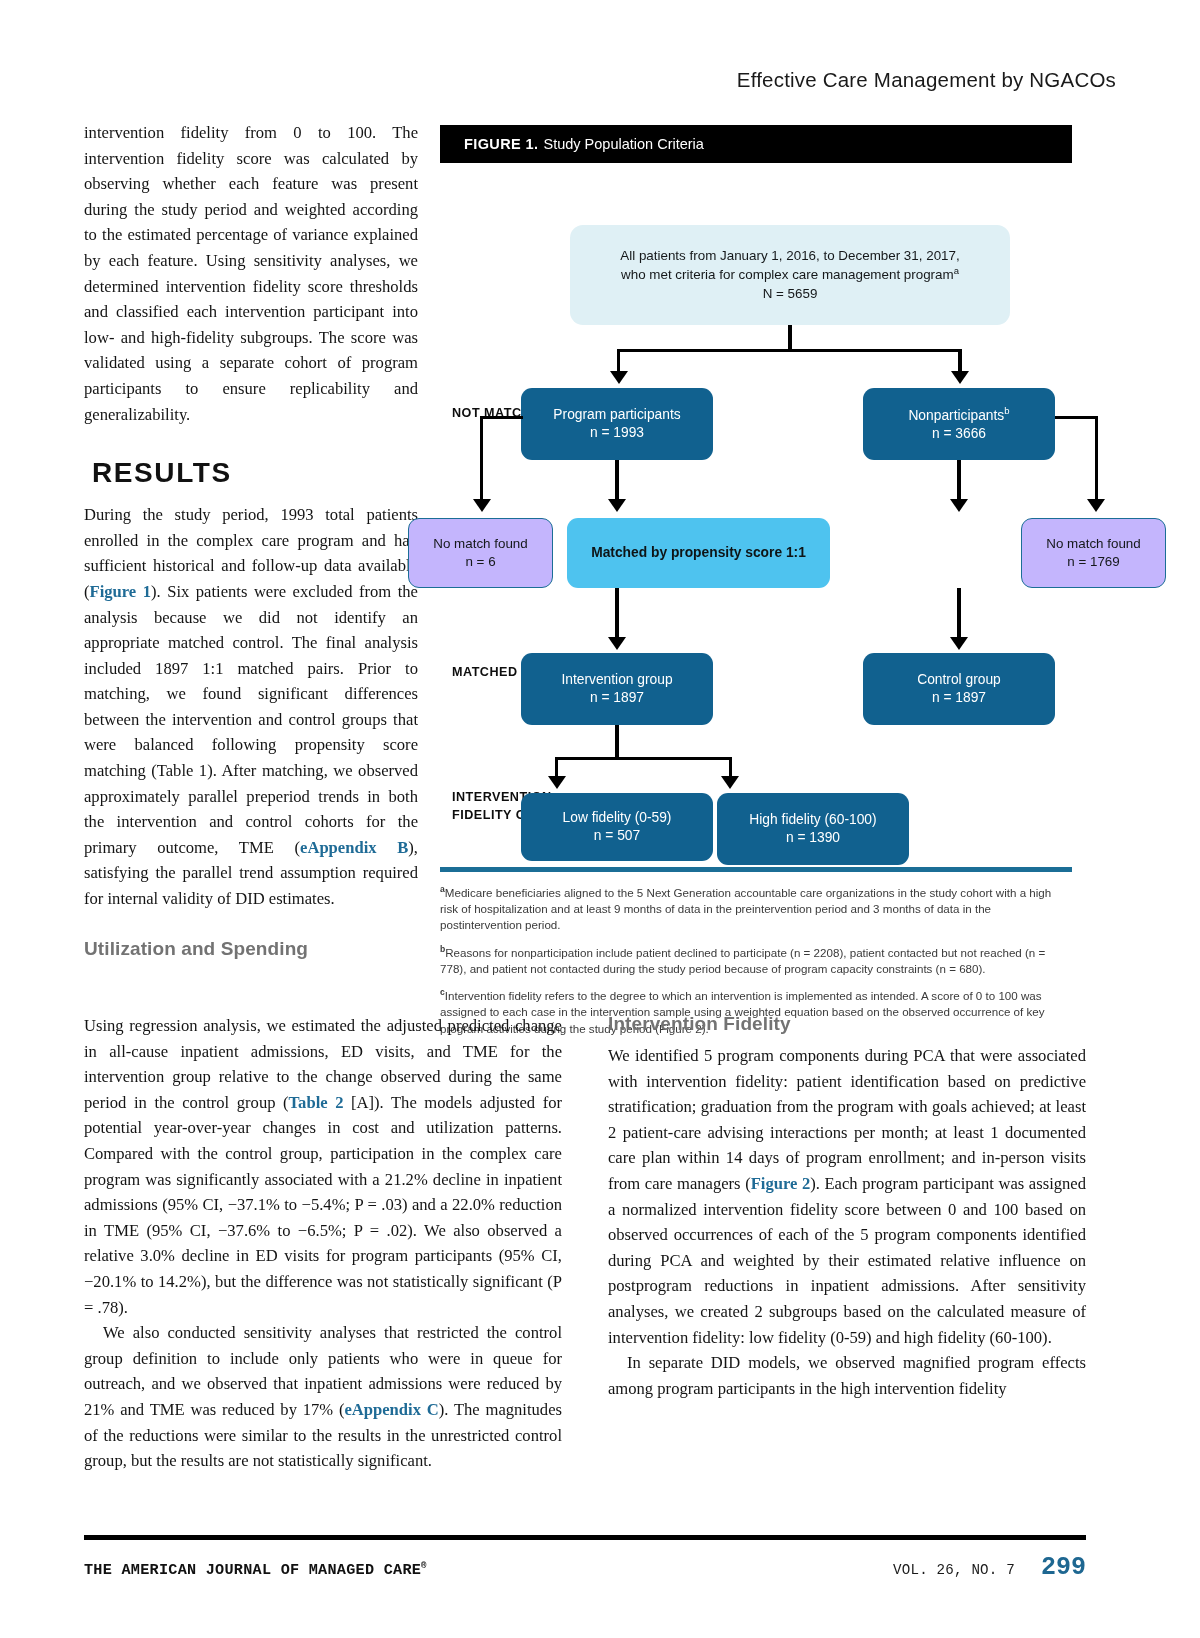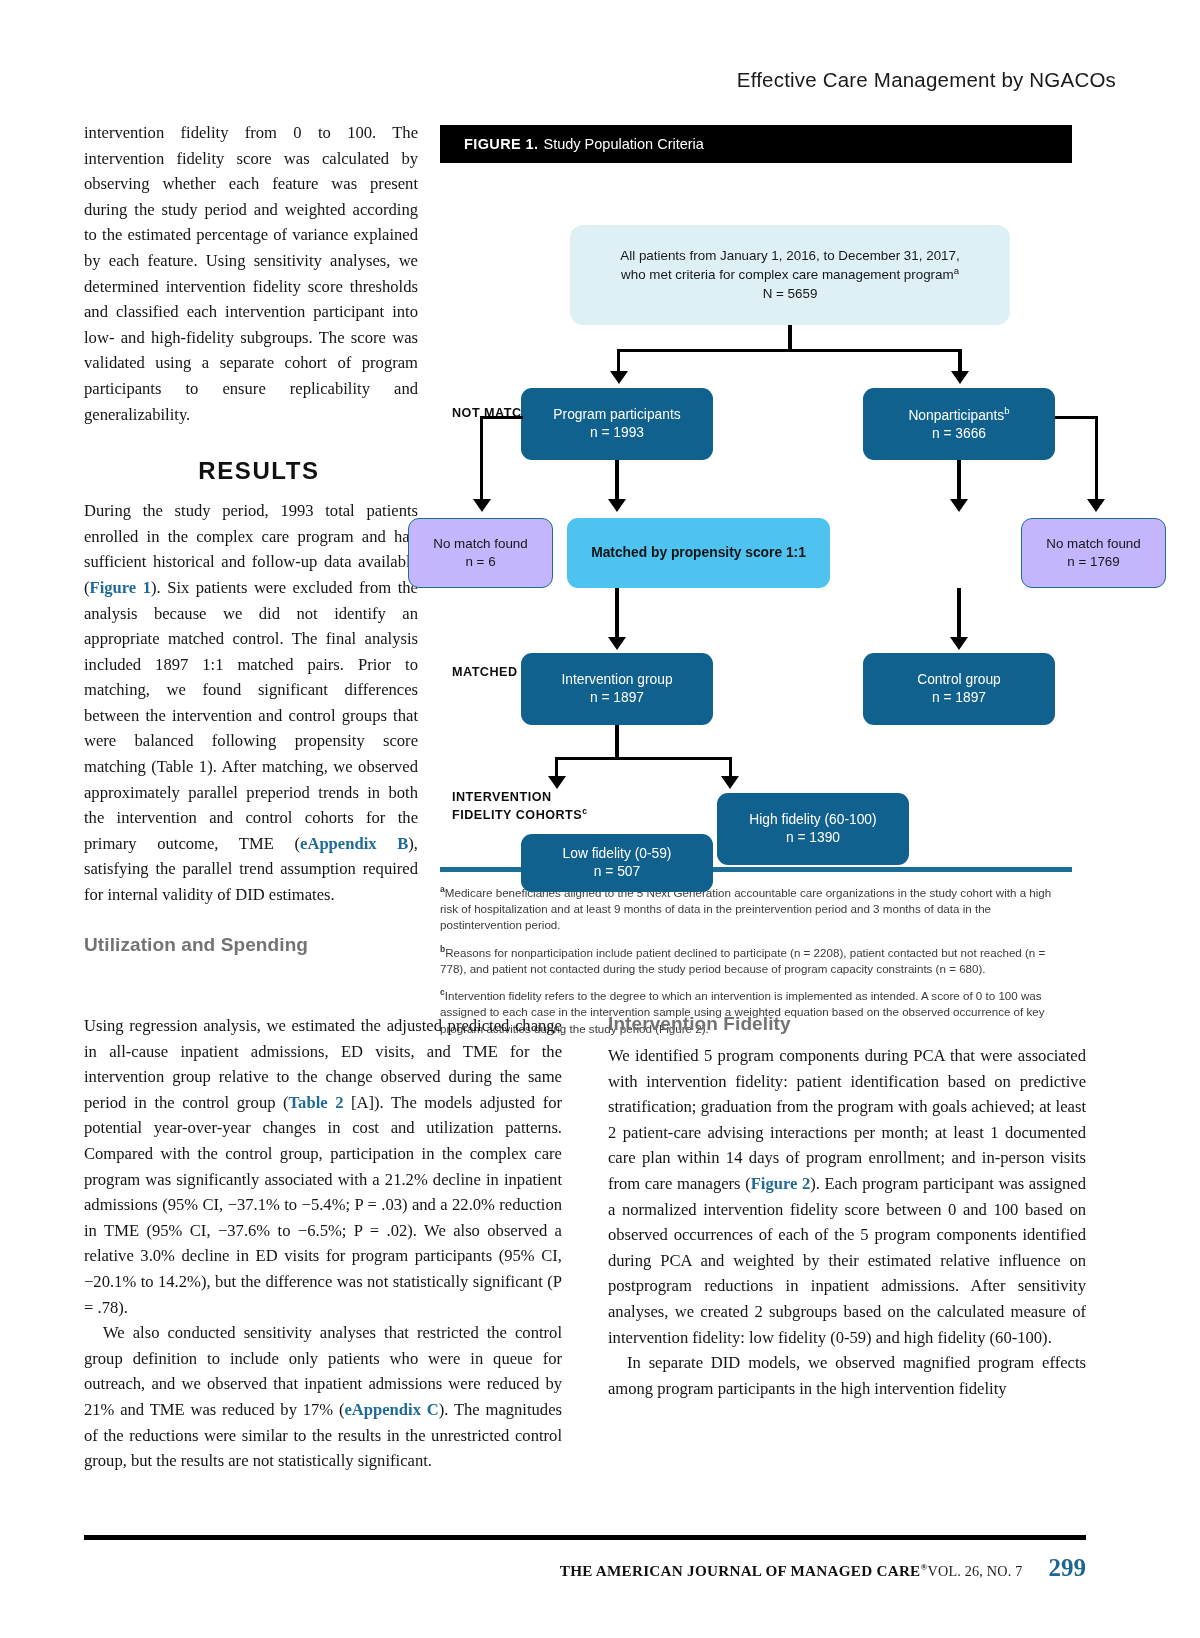--- a/index.html
+++ b/index.html
@@ -38,25 +38,24 @@
     line-height: 25.6px;
     text-align: justify;
     color: #141414;
     hyphens: none;
   }
   .body-text.indent { text-indent: 19px; }
   .link { color: #1f6b96; font-weight: bold; }
   .section-head {
     font-family: "Liberation Sans", sans-serif;
     font-weight: bold;
-    font-size: 24px;
+    font-size: 28px;
     letter-spacing: 1.6px;
     color: #111;
-    margin: 30px 0 13px 16px;
-    text-align: center;
+    margin: 30px 0 13px 8px;
   }
   .sub-head {
     font-family: "Liberation Sans", sans-serif;
     font-weight: bold;
     font-size: 19px;
     color: #737373;
     margin: 26px 0 8px 0;
     letter-spacing: 0.1px;
   }
 
@@ -180,22 +179,22 @@
     left: 84px; bottom: 98px;
     width: 1002px; height: 5px;
     background: #000;
   }
   .footer {
     position: absolute;
     left: 84px; bottom: 56px;
     width: 1002px;
     display: flex;
     align-items: baseline;
-    justify-content: flex-end;
-    font-family: Liberation Serif, serif;
+    justify-content: space-between;
+    font-family: Liberation Mono, monospace;
   }
   .journal-name {
     font-weight: bold;
     font-size: 15.2px;
     letter-spacing: 0.25px;
     color: #111;
   }
   .journal-name sup { font-size: 9px; }
   .footer-right { display: flex; align-items: baseline; gap: 26px; }
   .vol { font-size: 14.2px; color: #1a1a1a; letter-spacing: 0.2px; }
@@ -297,21 +296,21 @@
         <div>n = 1897</div>
       </div>
 
       <div class="ln vln" style="left:175.3px; top:562px; height:35px;"></div>
       <div class="ln hln" style="left:115px; top:594px; width:177px;"></div>
       <div class="ln vln" style="left:115px; top:594px; height:22px;"></div>
       <div class="ln vln" style="left:288.6px; top:594px; height:22px;"></div>
       <div class="arrow" style="left:107.6px; top:613px;"></div>
       <div class="arrow" style="left:281.2px; top:613px;"></div>
 
-      <div class="node node-dark" style="left:81px; top:630px; width:192px; height:58px;margin-top:41px;">
+      <div class="node node-dark" style="left:81px; top:630px; width:192px; height:68px;">
         <div>Low fidelity (0-59)</div>
         <div>n = 507</div>
       </div>
       <div class="node node-dark" style="left:277px; top:630px; width:192px; height:72px;">
         <div>High fidelity (60-100)</div>
         <div>n = 1390</div>
       </div>
 
     </div>
 

